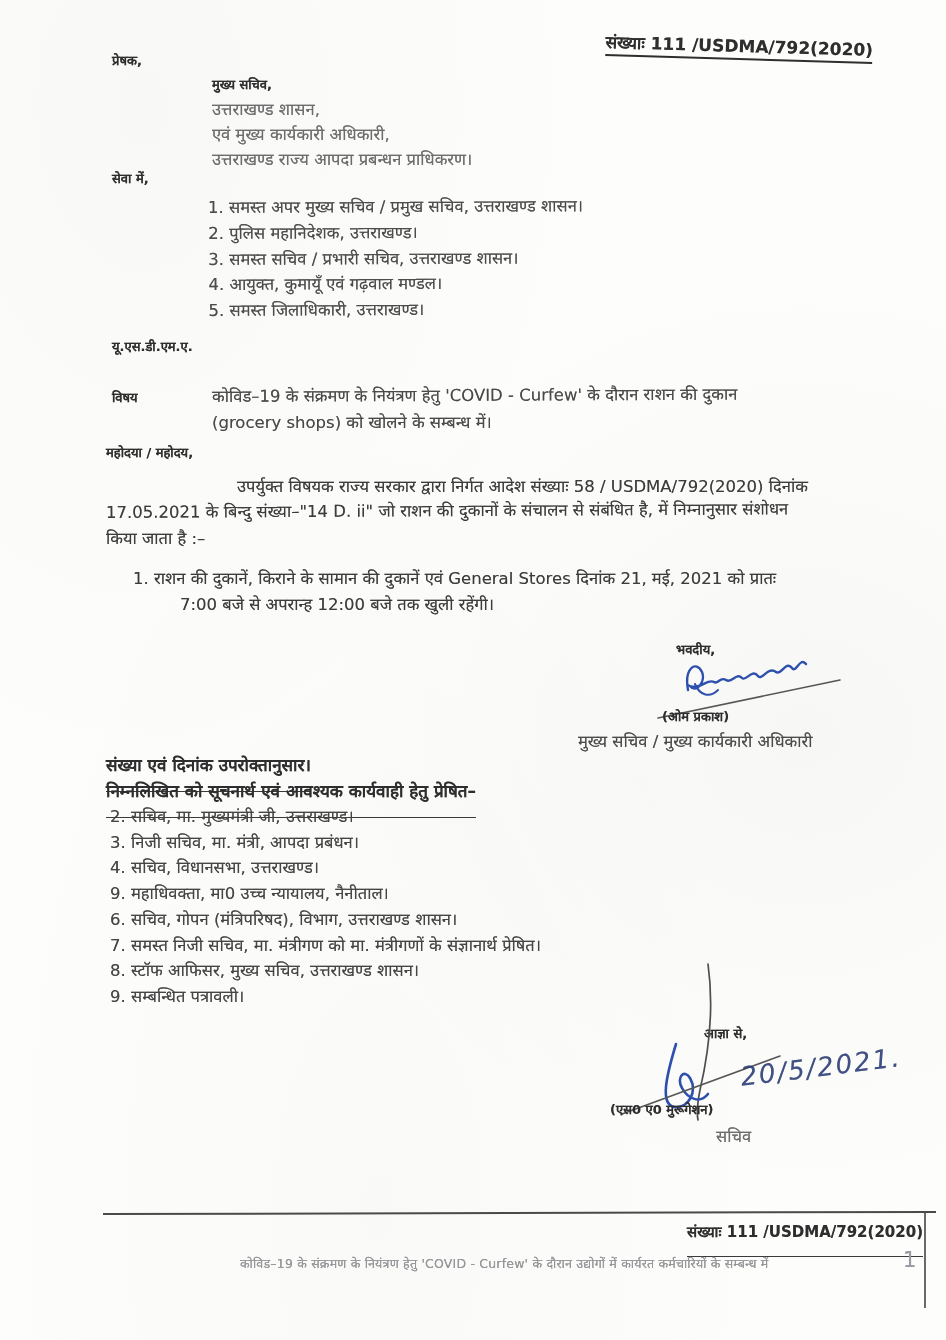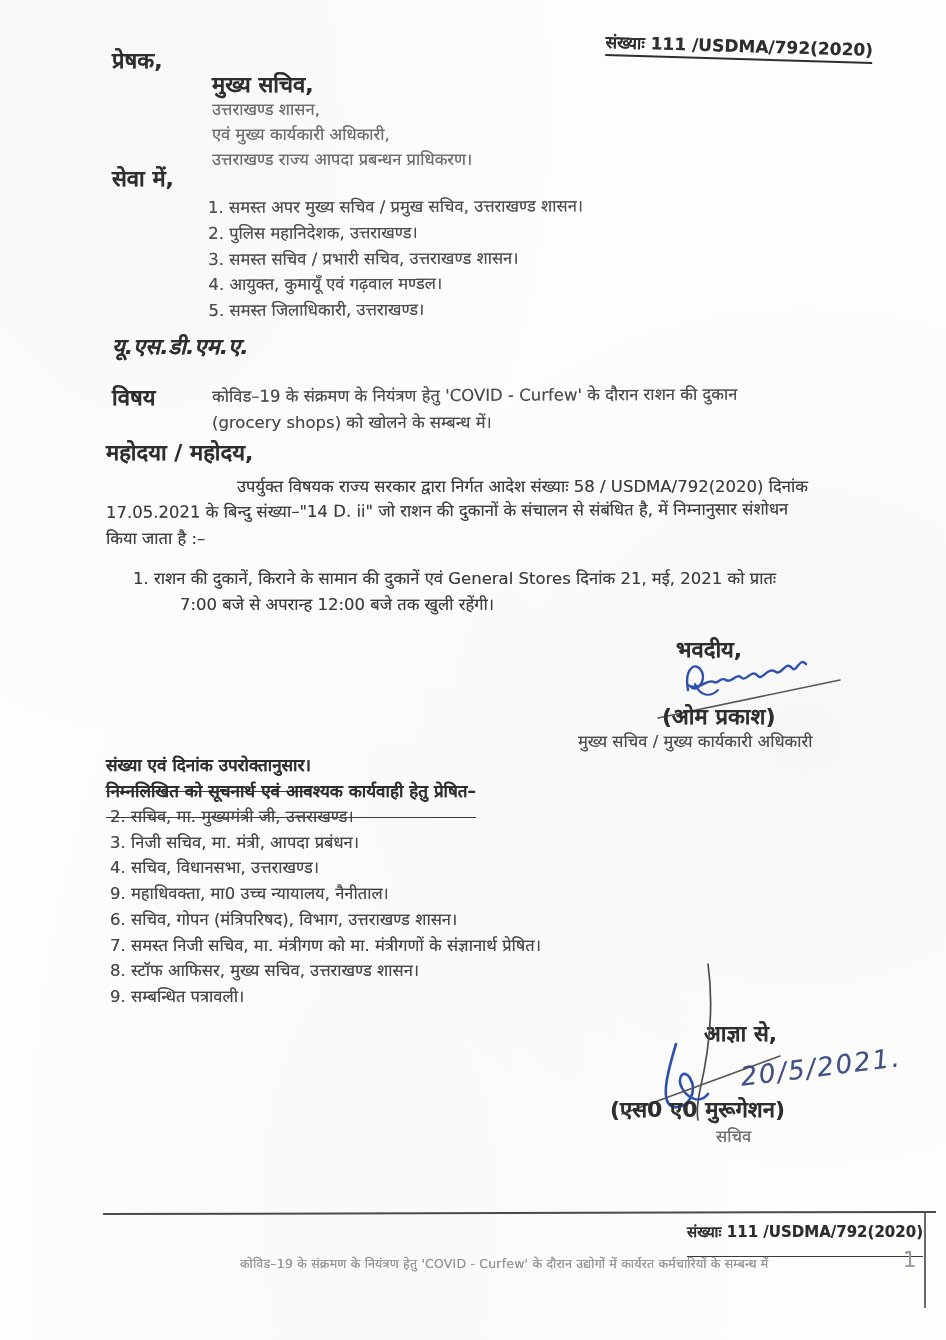--- a/index.html
+++ b/index.html
@@ -17,21 +17,21 @@
     color:#3c3c3c;
     -webkit-font-smoothing:antialiased;
   }
   .abs{position:absolute;}
   .scan{text-shadow:0 0 0.45px rgba(70,70,70,0.55);}
   .bold{font-weight:bold;color:#2e2e2e;}
   .faint{color:#6d6d6d;}
   .u2{border-bottom:2.4px solid #2e2e2e;padding-bottom:1px;}
   .u1{border-bottom:1.6px solid #3a3a3a;padding-bottom:15px;}
   .t16{font-size:16.5px;line-height:25px;}
-  .t17{font-size:22px;line-height:25px;}
+  .t17{font-size:13px;line-height:25px;}
   .list > div{white-space:nowrap;}
   .hand-date{
     font-size:26px;
     font-style:italic;
     letter-spacing:2px;
     transform:rotate(-7deg);
     color:#2c3f7d;
     opacity:0.9;
   }
   .pagenum{font-size:21px;color:#9a9aa2;}
@@ -54,21 +54,21 @@
 
   <div class="abs bold t17 scan" style="left:112px;top:166px;">सेवा में,</div>
   <div class="abs t16 list scan" style="left:208px;top:195px;line-height:25.8px;color:#4c4c4c;transform:rotate(-0.25deg);transform-origin:left top;">
     <div>1.  समस्त अपर मुख्य सचिव /  प्रमुख सचिव, उत्तराखण्ड शासन।</div>
     <div>2.  पुलिस महानिदेशक, उत्तराखण्ड।</div>
     <div>3.  समस्त सचिव / प्रभारी सचिव, उत्तराखण्ड शासन।</div>
     <div>4.  आयुक्त, कुमायूँ एवं गढ़वाल मण्डल।</div>
     <div>5.  समस्त जिलाधिकारी, उत्तराखण्ड।</div>
   </div>
 
-  <div class="abs bold t17 scan" style="left:112px;top:334px;font-style:italic;">यू.एस.डी.एम.ए.</div>
+  <div class="abs bold t17 scan" style="left:112px;top:334px;">यू.एस.डी.एम.ए.</div>
 
   <div class="abs bold t17 scan" style="left:112px;top:385px;">विषय</div>
   <div class="abs t16 scan" style="left:212px;top:384px;width:690px;color:#4a4a4a;transform:rotate(-0.25deg);transform-origin:left top;">कोविड–19 के संक्रमण के नियंत्रण हेतु 'COVID - Curfew' के दौरान राशन की दुकान</div>
   <div class="abs t16 scan" style="left:212px;top:410px;color:#4a4a4a;text-align:center;">(grocery shops) को खोलने के सम्बन्ध में।</div>
 
   <div class="abs bold t17 scan" style="left:106px;top:440px;">महोदया / महोदय,</div>
 
   <div class="abs t16 scan" style="left:237px;top:474px;white-space:nowrap;">उपर्युक्त  विषयक  राज्य  सरकार  द्वारा  निर्गत  आदेश  संख्याः  58 / USDMA/792(2020)  दिनांक</div>
   <div class="abs t16 scan" style="left:106px;top:500px;white-space:nowrap;transform:rotate(-0.3deg);transform-origin:left top;">17.05.2021 के बिन्दु संख्या–"14 D. ii" जो राशन की दुकानों के संचालन से संबंधित है, में निम्नानुसार संशोधन</div>
   <div class="abs t16 scan" style="left:106px;top:526px;">किया जाता है :–</div>

